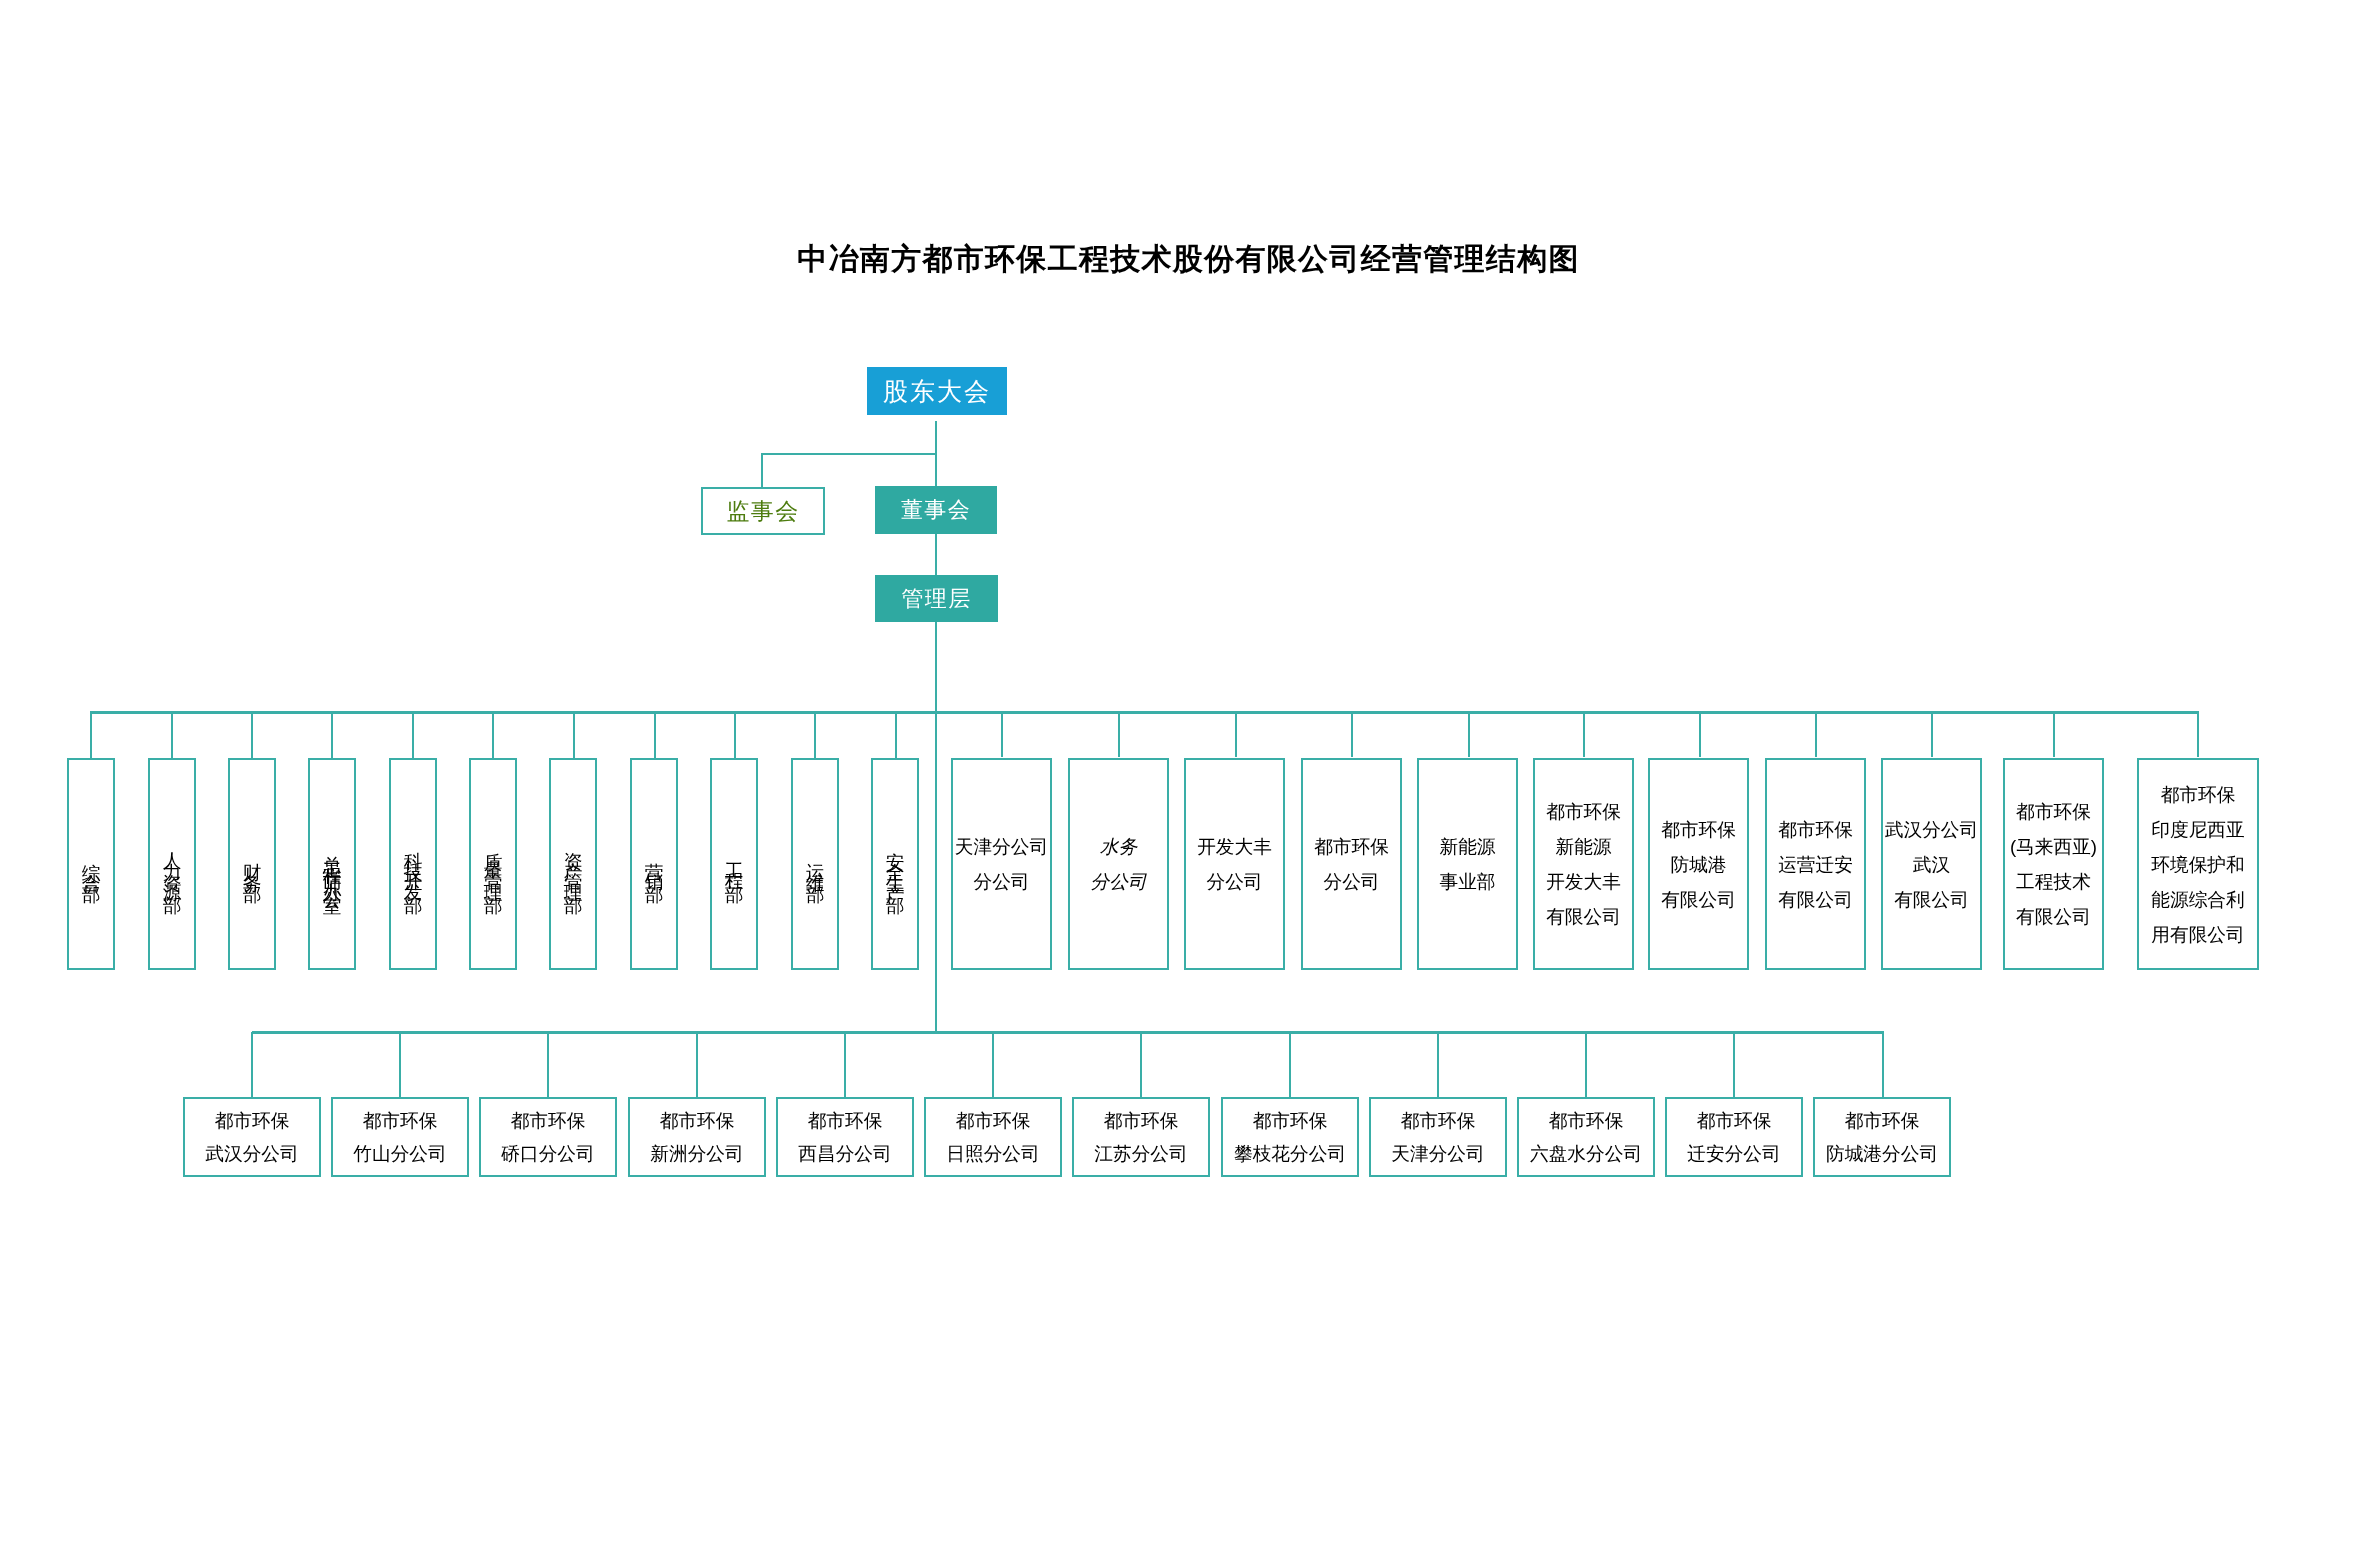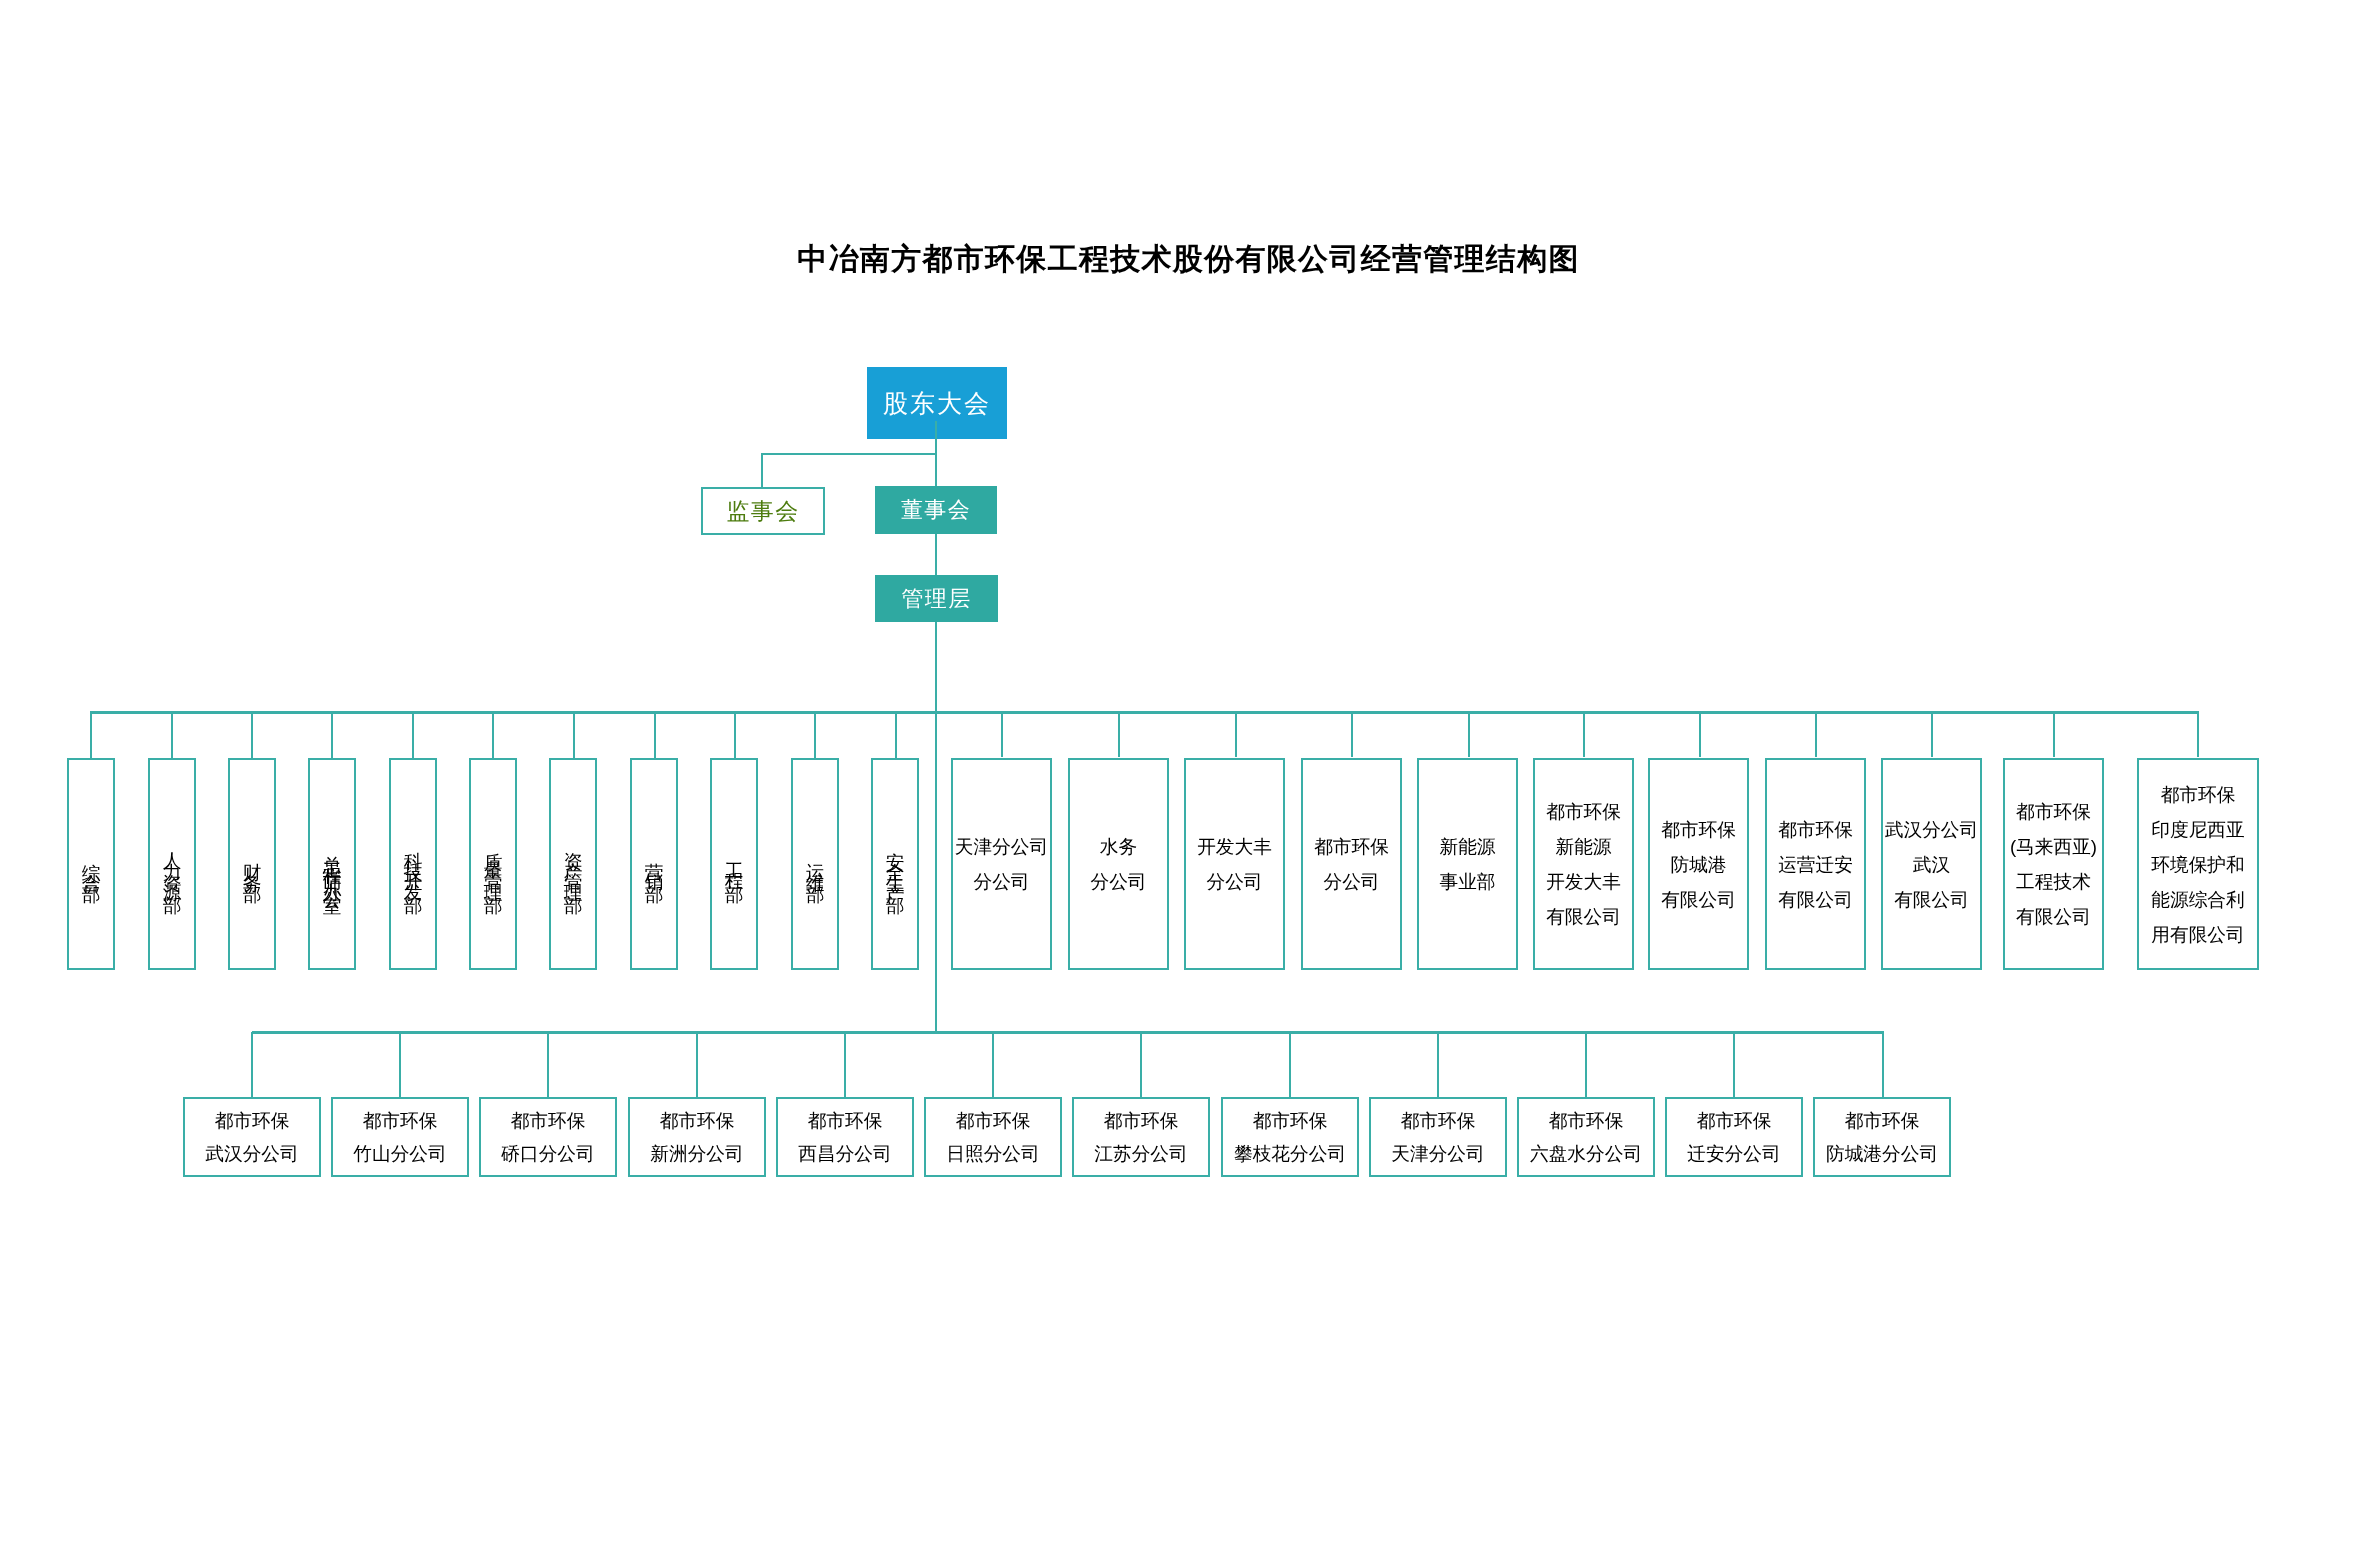--- a/index.html
+++ b/index.html
@@ -45,21 +45,21 @@
   }
   .h,.v{position:absolute;background:var(--line);}
 </style>
 </head>
 <body>
 
 <div id="canvas">
 
   <div class="title">中冶南方都市环保工程技术股份有限公司经营管理结构图</div>
 
-  <div class="node fill-blue" style="left:867px;top:367px;width:140px;height:72px;">股东大会</div>
+  <div class="node fill-blue" style="left:867px;top:367px;width:140px;height:48px;">股东大会</div>
   <div class="node outline" style="left:701px;top:487px;width:124px;height:48px;">监事会</div>
   <div class="node fill-teal" style="left:875px;top:486px;width:122px;height:48px;">董事会</div>
   <div class="node fill-teal" style="left:875px;top:575px;width:123px;height:47px;">管理层</div>
 
   <div class="v" style="left:935px;top:421px;width:2px;height:65px;"></div>
   <div class="h" style="left:761px;top:453px;width:176px;height:2px;"></div>
   <div class="v" style="left:761px;top:453px;width:2px;height:34px;"></div>
   <div class="v" style="left:935px;top:534px;width:2px;height:41px;"></div>
   <div class="v" style="left:935px;top:622px;width:2px;height:410px;"></div>
 
@@ -94,21 +94,21 @@
   <div class="dept" style="left:389px;">科技开发部</div>
   <div class="dept" style="left:469px;">质量管理部</div>
   <div class="dept" style="left:549px;">资产管理部</div>
   <div class="dept" style="left:630px;">营销部</div>
   <div class="dept" style="left:710px;">工程部</div>
   <div class="dept" style="left:791px;">运维部</div>
   <div class="dept" style="left:871px;">安全生产部</div>
 
   <div class="sub" style="left:951px;">天津分公司
 分公司</div>
-  <div class="sub" style="left:1068px;">水务
+  <div class="sub" style="left:1068px;font-style:italic;">水务
 分公司</div>
   <div class="sub" style="left:1184px;">开发大丰
 分公司</div>
   <div class="sub" style="left:1301px;">都市环保
 分公司</div>
   <div class="sub" style="left:1417px;">新能源
 事业部</div>
   <div class="sub" style="left:1533px;">都市环保
 新能源
 开发大丰

